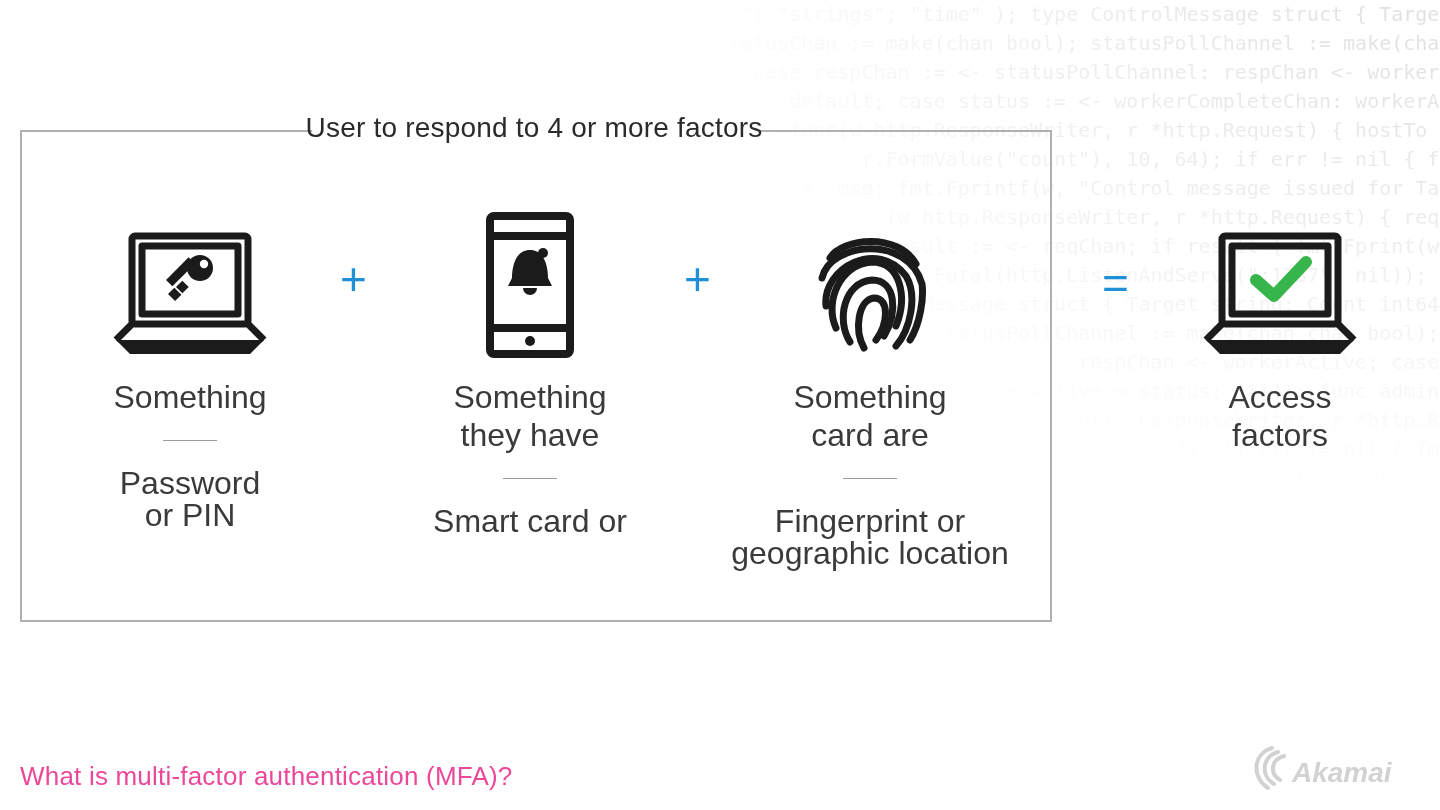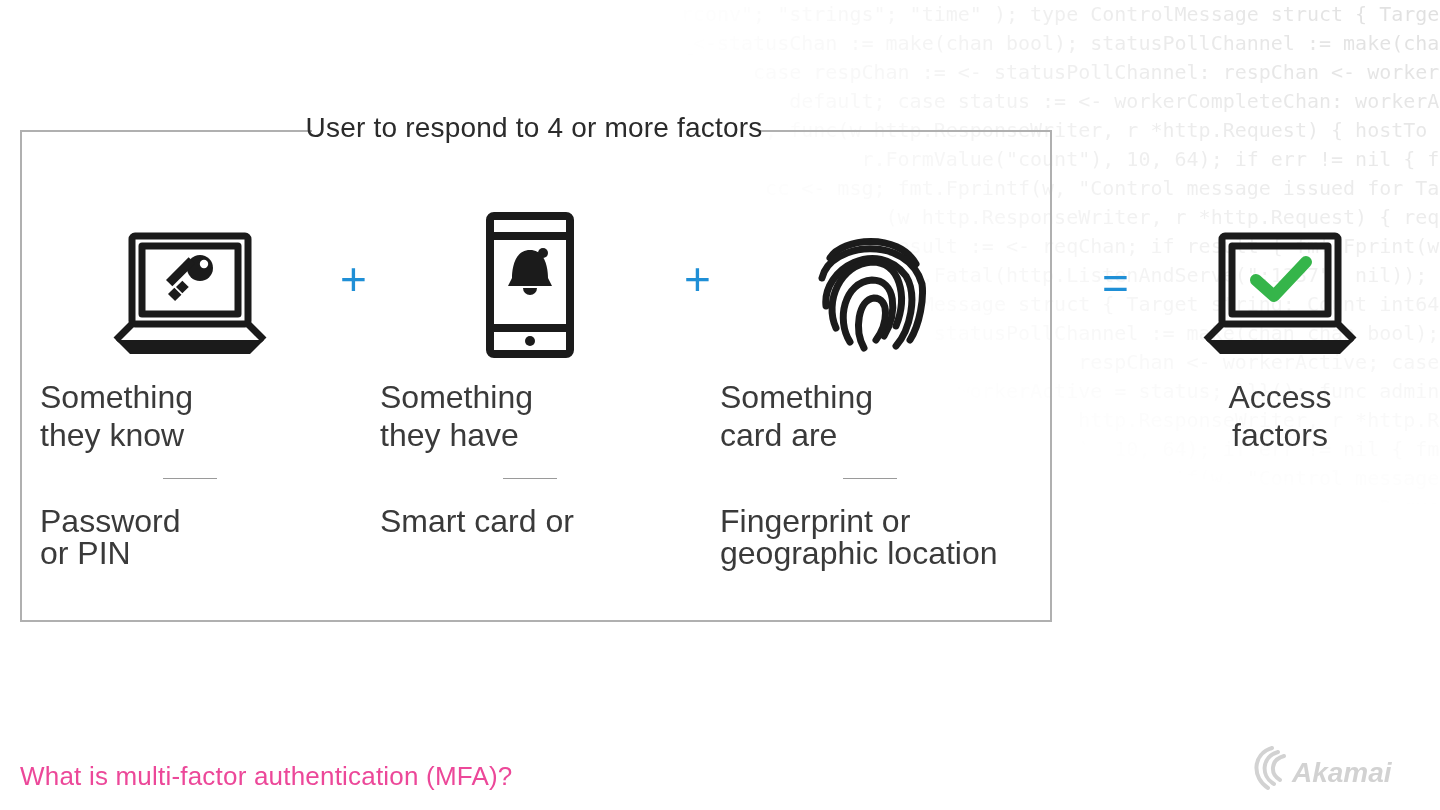--- a/index.html
+++ b/index.html
@@ -60,20 +60,21 @@
     font-size: 28px;
     font-weight: 400;
     color: #2b2b2b;
     letter-spacing: 0.2px;
   }
 
   
   .factor {
     position: absolute;
     width: 300px;
+    text-align: center;
   }
   .factor.know  { left: 40px;  top: 190px; }
   .factor.have  { left: 380px; top: 190px; }
   .factor.are   { left: 720px; top: 190px; }
 
   .icon-slot {
     height: 170px;
     display: flex;
     align-items: flex-end;
     justify-content: center;
@@ -188,21 +189,20 @@
         <circle cx="40" cy="14" r="13"></circle>
         <circle cx="44" cy="10" r="4.2" fill="#ffffff"></circle>
         <rect x="6" y="26" width="32" height="9" transform="rotate(-45 6 26)"></rect>
         <rect x="8" y="40" width="9" height="10" transform="rotate(-45 8 40)"></rect>
         <rect x="16" y="33" width="9" height="9" transform="rotate(-45 16 33)"></rect>
       </g>
     </svg>
   </div>
   <div class="factor-title">
     <span>Something</span><br>
-    <span>they know</span>
   </div>
   <div class="factor-rule"></div>
   <div class="factor-sub">
     <span>Password</span><br>
     <span>or PIN</span>
   </div>
 </div>
 
 <div class="op plus1">+</div>
 

